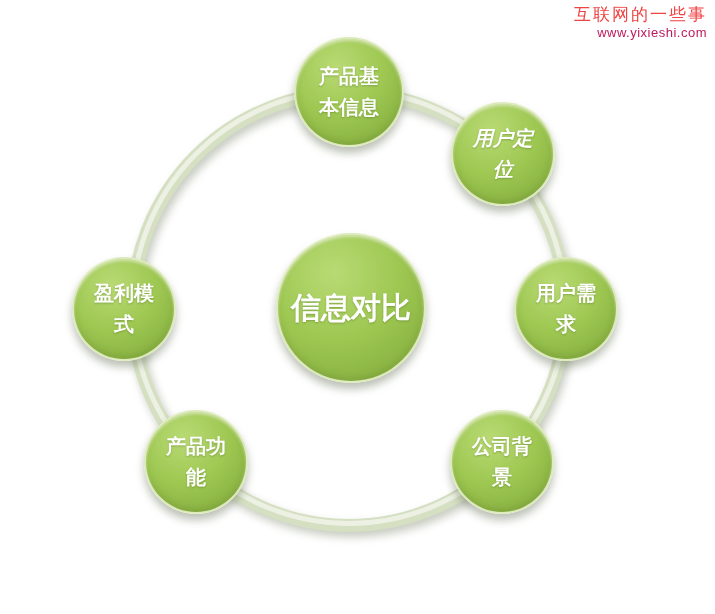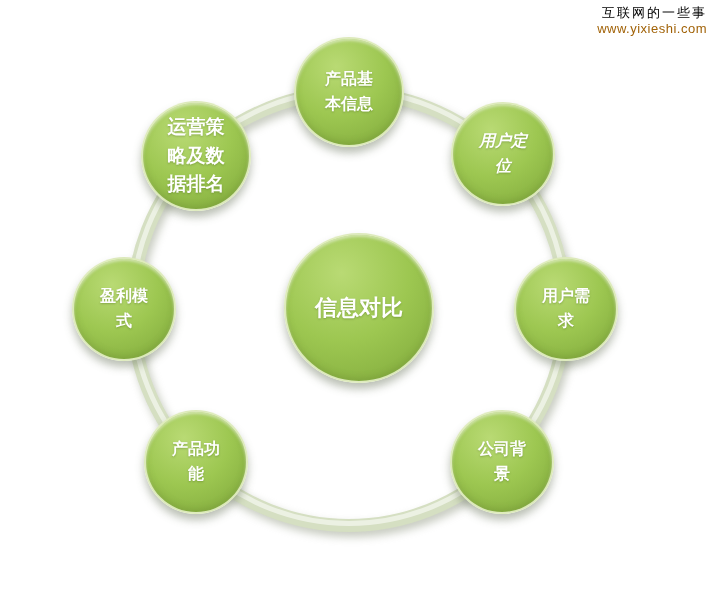--- a/index.html
+++ b/index.html
@@ -2,46 +2,46 @@
 <html><head>
 <meta charset="utf-8">
 <style>
   html,body{margin:0;padding:0;background:#fff;}
   #canvas{
     position:relative;width:715px;height:614px;overflow:hidden;background:#ffffff;
     font-family:"Liberation Sans","DejaVu Sans",sans-serif;
   }
   
   .watermark{position:absolute;top:5px;right:8px;text-align:right;line-height:1.2;}
-  .watermark .wm1{display:block;font-size:13px;letter-spacing:2px;color:#000000;}
-  .watermark .wm2{display:block;font-size:13px;color:#a16207;letter-spacing:0.5px;}
+  .watermark .wm1{display:block;font-size:17px;letter-spacing:2px;color:#ef4444;}
+  .watermark .wm2{display:block;font-size:13px;color:#be185d;letter-spacing:0.5px;}
   
   .ring{
     position:absolute;left:126px;top:86px;width:446px;height:446px;
     border-radius:50%;border:13px solid #d5dfc2;box-sizing:border-box;
     filter:drop-shadow(3px 5px 4px rgba(130,140,115,0.45));
   }
   .ring-highlight{
     position:absolute;left:130px;top:88px;width:438px;height:438px;
     border-radius:50%;border:5px solid rgba(255,255,255,0.55);box-sizing:border-box;
   }
   
   .node{
     position:absolute;border-radius:50%;box-sizing:border-box;
     display:flex;align-items:center;justify-content:center;text-align:center;
     background:radial-gradient(circle at 38% 26%, #b9da74 0%, #9dc751 48%, #7ea73a 100%);
     border:2px solid rgba(228,238,200,0.9);
     box-shadow:0 6px 8px rgba(105,115,90,0.45),
                inset 0 2px 3px rgba(255,255,255,0.5),
                inset 0 -3px 6px rgba(90,120,40,0.25);
-    color:#ffffff;font-weight:bold;font-size:16px;line-height:1.55;
+    color:#ffffff;font-weight:bold;font-size:20px;line-height:1.55;
     white-space:pre-line;text-shadow:0 1px 2px rgba(60,90,20,0.35);
     z-index:3;
   }
-  .node--center{left:284px;top:233px;width:150px;height:150px;font-size:22px;}
+  .node--center{left:276px;top:233px;width:150px;height:150px;font-size:30px;}
   .node--top{left:294px;top:37px;width:110px;height:110px;}
   .node--top-right{left:451px;top:102px;width:104px;height:104px;font-style:italic;}
   .node--right{left:514px;top:257px;width:104px;height:104px;}
   .node--bottom-right{left:450px;top:410px;width:104px;height:104px;}
   .node--bottom{left:296px;top:473px;width:106px;height:106px;}
   .node--bottom-left{left:144px;top:410px;width:104px;height:104px;}
   .node--left{left:72px;top:257px;width:104px;height:104px;justify-content:center;}
   .node--top-left{left:141px;top:101px;width:110px;height:110px;font-size:19px;line-height:1.5;}
 </style>
 </head>
@@ -74,23 +74,18 @@
 求</span>
   </div>
   <div class="node node--bottom-left">
     <span>产品功
 能</span>
   </div>
   <div class="node node--left">
     <span>盈利模
 式</span>
   </div>
-  <div class="node node--top-left">
-    <span>运营策
-略及数
-据排名</span>
-  </div>
 
   <div class="node node--center">
     <span>信息对比</span>
   </div>
 
 </div>
 
 </body></html>

